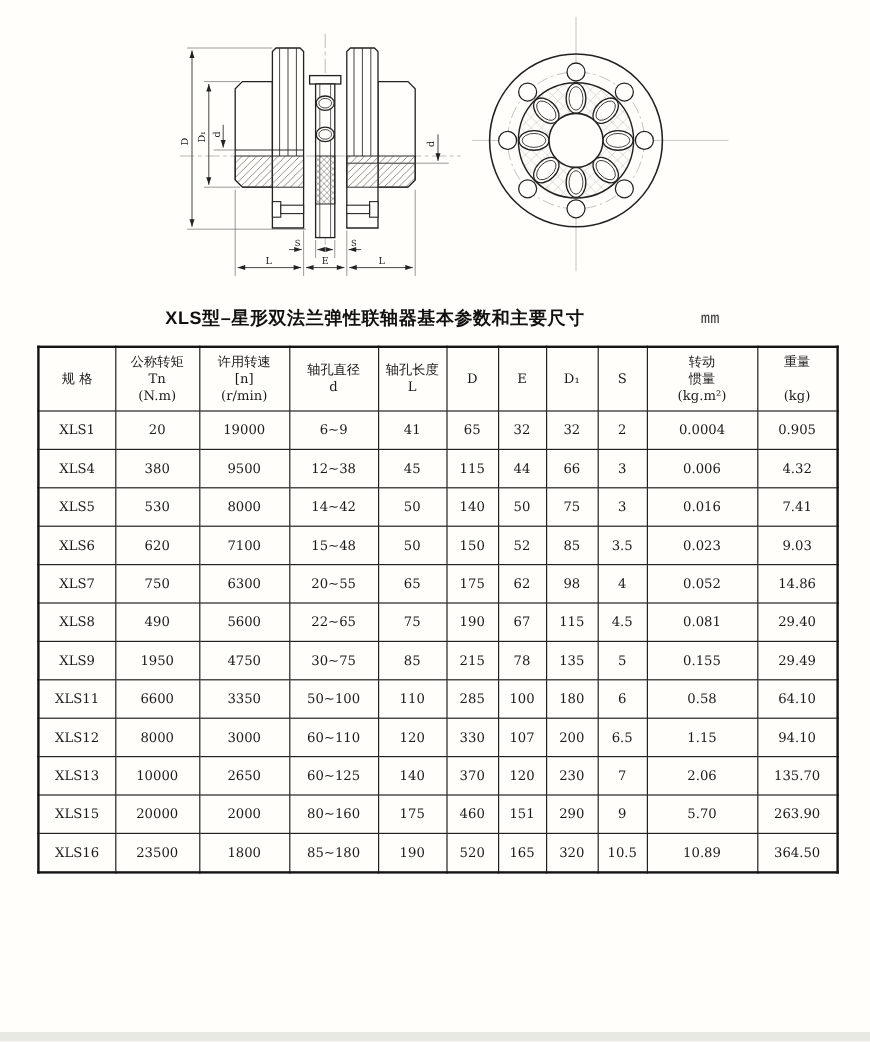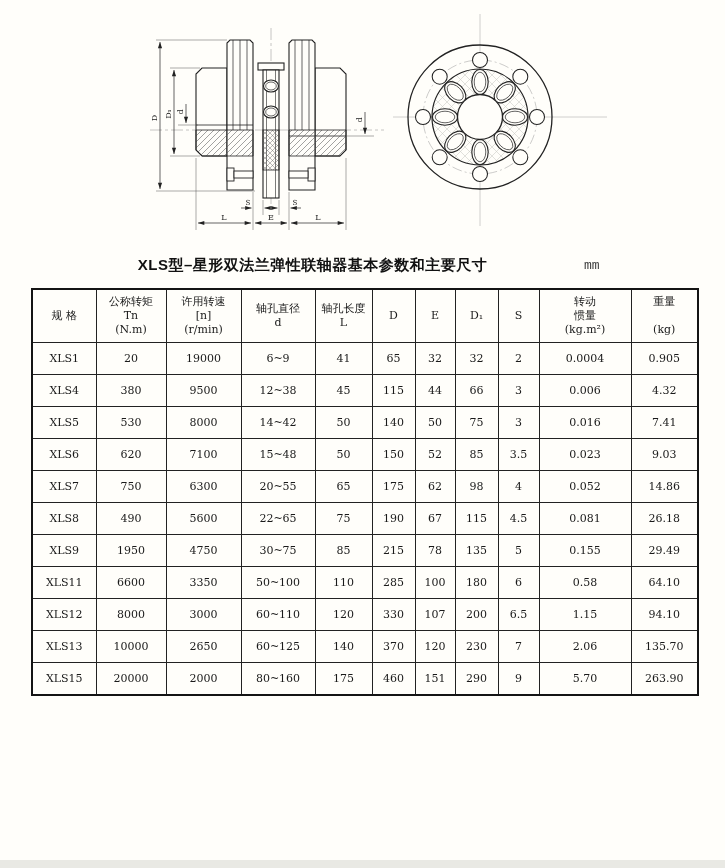--- a/index.html
+++ b/index.html
@@ -334,21 +334,21 @@
           <td>XLS8</td>
           <td>490</td>
           <td>5600</td>
           <td>22~65</td>
           <td>75</td>
           <td>190</td>
           <td>67</td>
           <td>115</td>
           <td>4.5</td>
           <td>0.081</td>
-          <td>26.18</td>
+          <td>29.40</td>
         </tr>
         <tr>
           <td>XLS9</td>
           <td>1950</td>
           <td>4750</td>
           <td>30~75</td>
           <td>85</td>
           <td>215</td>
           <td>78</td>
           <td>135</td>
@@ -401,17 +401,30 @@
           <td>2000</td>
           <td>80~160</td>
           <td>175</td>
           <td>460</td>
           <td>151</td>
           <td>290</td>
           <td>9</td>
           <td>5.70</td>
           <td>263.90</td>
         </tr>
+        <tr>
+          <td>XLS16</td>
+          <td>23500</td>
+          <td>1800</td>
+          <td>85~180</td>
+          <td>190</td>
+          <td>520</td>
+          <td>165</td>
+          <td>320</td>
+          <td>10.5</td>
+          <td>10.89</td>
+          <td>364.50</td>
+        </tr>
       </tbody>
     </table>
 
   <div class="bottom-strip"></div>
 </div>
 
 </body></html>

